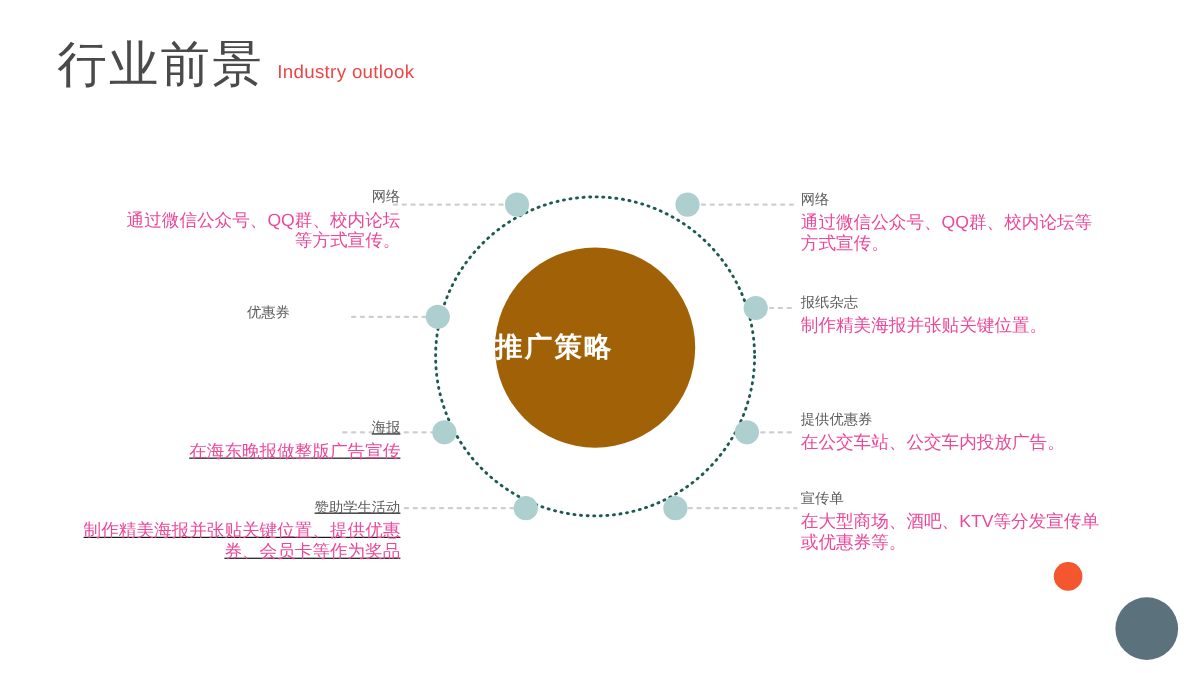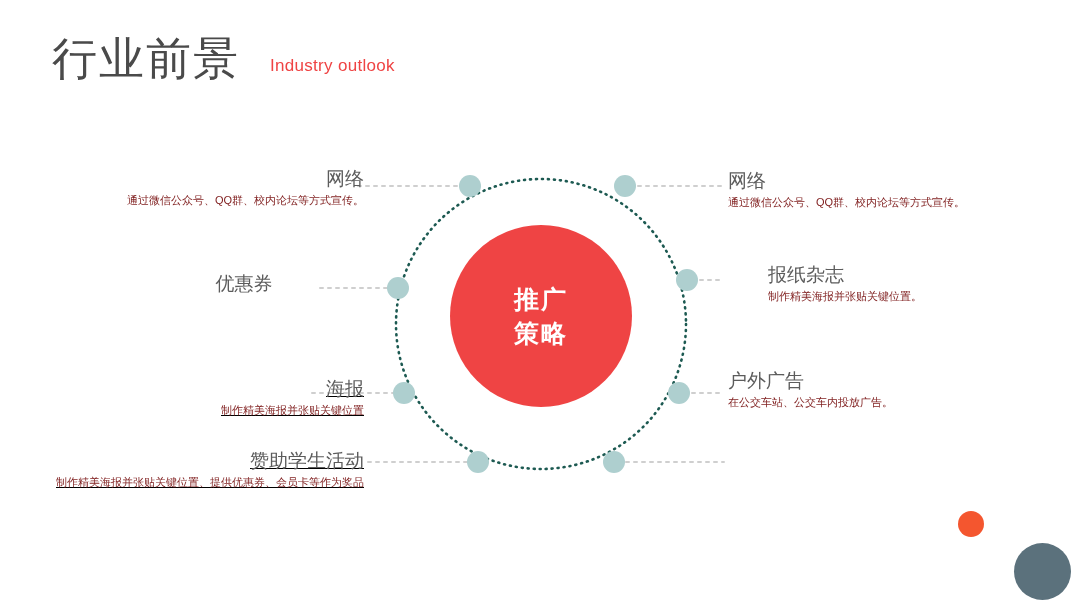--- a/index.html
+++ b/index.html
@@ -12,21 +12,21 @@
   #slide {
     position:relative;
     width:1088px; height:612px;
     background:#ffffff;
   }
 
   
   .title-block {
     position:absolute;
     left:52px; top:34px;
-    display:flex; align-items:flex-end; gap:30px;
+    display:flex; align-items:flex-end; gap:12px;
   }
   .title-cn {
     font-size:45px;
     line-height:50px;
     color:#4a4a4a;
     letter-spacing:2px;
     font-weight:400;
   }
   .title-en {
     font-size:17px;
@@ -43,57 +43,57 @@
     width:1088px; height:612px;
     pointer-events:none;
   }
 
   
   .center-circle {
     position:absolute;
     left:450px; top:225px;
     width:182px; height:182px;
     border-radius:50%;
-    background:#ef4444;
-    display:flex; flex-direction:column;
-    align-items:center; justify-content:center;
+    background:#a16207;
+    display:flex; flex-direction:row;
+    align-items:center; justify-content:flex-start;
   }
   .center-circle .ct {
     color:#ffffff;
     font-size:25px;
     font-weight:bold;
     line-height:34px;
     letter-spacing:2px;
   }
 
   
   .item { position:absolute; }
   .item .hd {
     color:#5c5c5c;
-    font-size:19px;
+    font-size:13px;
     line-height:25px;
     font-weight:400;
   }
   .item .bd {
-    color:#7f1d1d;
-    font-size:11px;
+    color:#ec4899;
+    font-size:16px;
     line-height:19px;
   }
   .left-item { text-align:right; }
   .right-item { text-align:left; }
 
   
   #item-net-l   { left:104px; top:166px; width:260px; }
   #item-coupon  { left:124px; top:271px; width:240px;text-align:center; }
   #item-poster  { left:116px; top:376px; width:248px;text-decoration:underline; }
   #item-sponsor { left: 56px; top:448px; width:308px;text-decoration:underline; }
 
   
   #item-net-r   { left:728px; top:168px; width:278px; }
-  #item-paper   { left:728px; top:262px; width:278px;margin-left:40px; }
+  #item-paper   { left:728px; top:262px; width:278px; }
   #item-outdoor { left:728px; top:368px; width:278px; }
   #item-flyer   { left:728px; top:440px; width:278px; }
 
   
   .deco { position:absolute; border-radius:50%; }
   #deco-orange { left:958px; top:511px; width:26px; height:26px; background:#f4562f; }
   #deco-slate  { left:1014px; top:543px; width:57px; height:57px; background:#5b717c; }
 </style>
 </head>
 <body>
@@ -141,40 +141,44 @@
     <div class="hd">网络</div>
     <div class="bd">通过微信公众号、QQ群、校内论坛等方式宣传。</div>
   </div>
 
   <div class="item left-item" id="item-coupon">
     <div class="hd">优惠券</div>
   </div>
 
   <div class="item left-item" id="item-poster">
     <div class="hd">海报</div>
-    <div class="bd">制作精美海报并张贴关键位置</div>
+    <div class="bd">在海东晚报做整版广告宣传</div>
   </div>
 
   <div class="item left-item" id="item-sponsor">
     <div class="hd">赞助学生活动</div>
     <div class="bd">制作精美海报并张贴关键位置、提供优惠券、会员卡等作为奖品</div>
   </div>
 
   <div class="item right-item" id="item-net-r">
     <div class="hd">网络</div>
     <div class="bd">通过微信公众号、QQ群、校内论坛等方式宣传。</div>
   </div>
 
   <div class="item right-item" id="item-paper">
     <div class="hd">报纸杂志</div>
     <div class="bd">制作精美海报并张贴关键位置。</div>
   </div>
 
   <div class="item right-item" id="item-outdoor">
-    <div class="hd">户外广告</div>
+    <div class="hd">提供优惠券</div>
     <div class="bd">在公交车站、公交车内投放广告。</div>
   </div>
 
+  <div class="item right-item" id="item-flyer">
+    <div class="hd">宣传单</div>
+    <div class="bd">在大型商场、酒吧、KTV等分发宣传单或优惠券等。</div>
+  </div>
 
   <div class="deco" id="deco-orange"></div>
   <div class="deco" id="deco-slate"></div>
 
 </div>
 
 </body></html>

